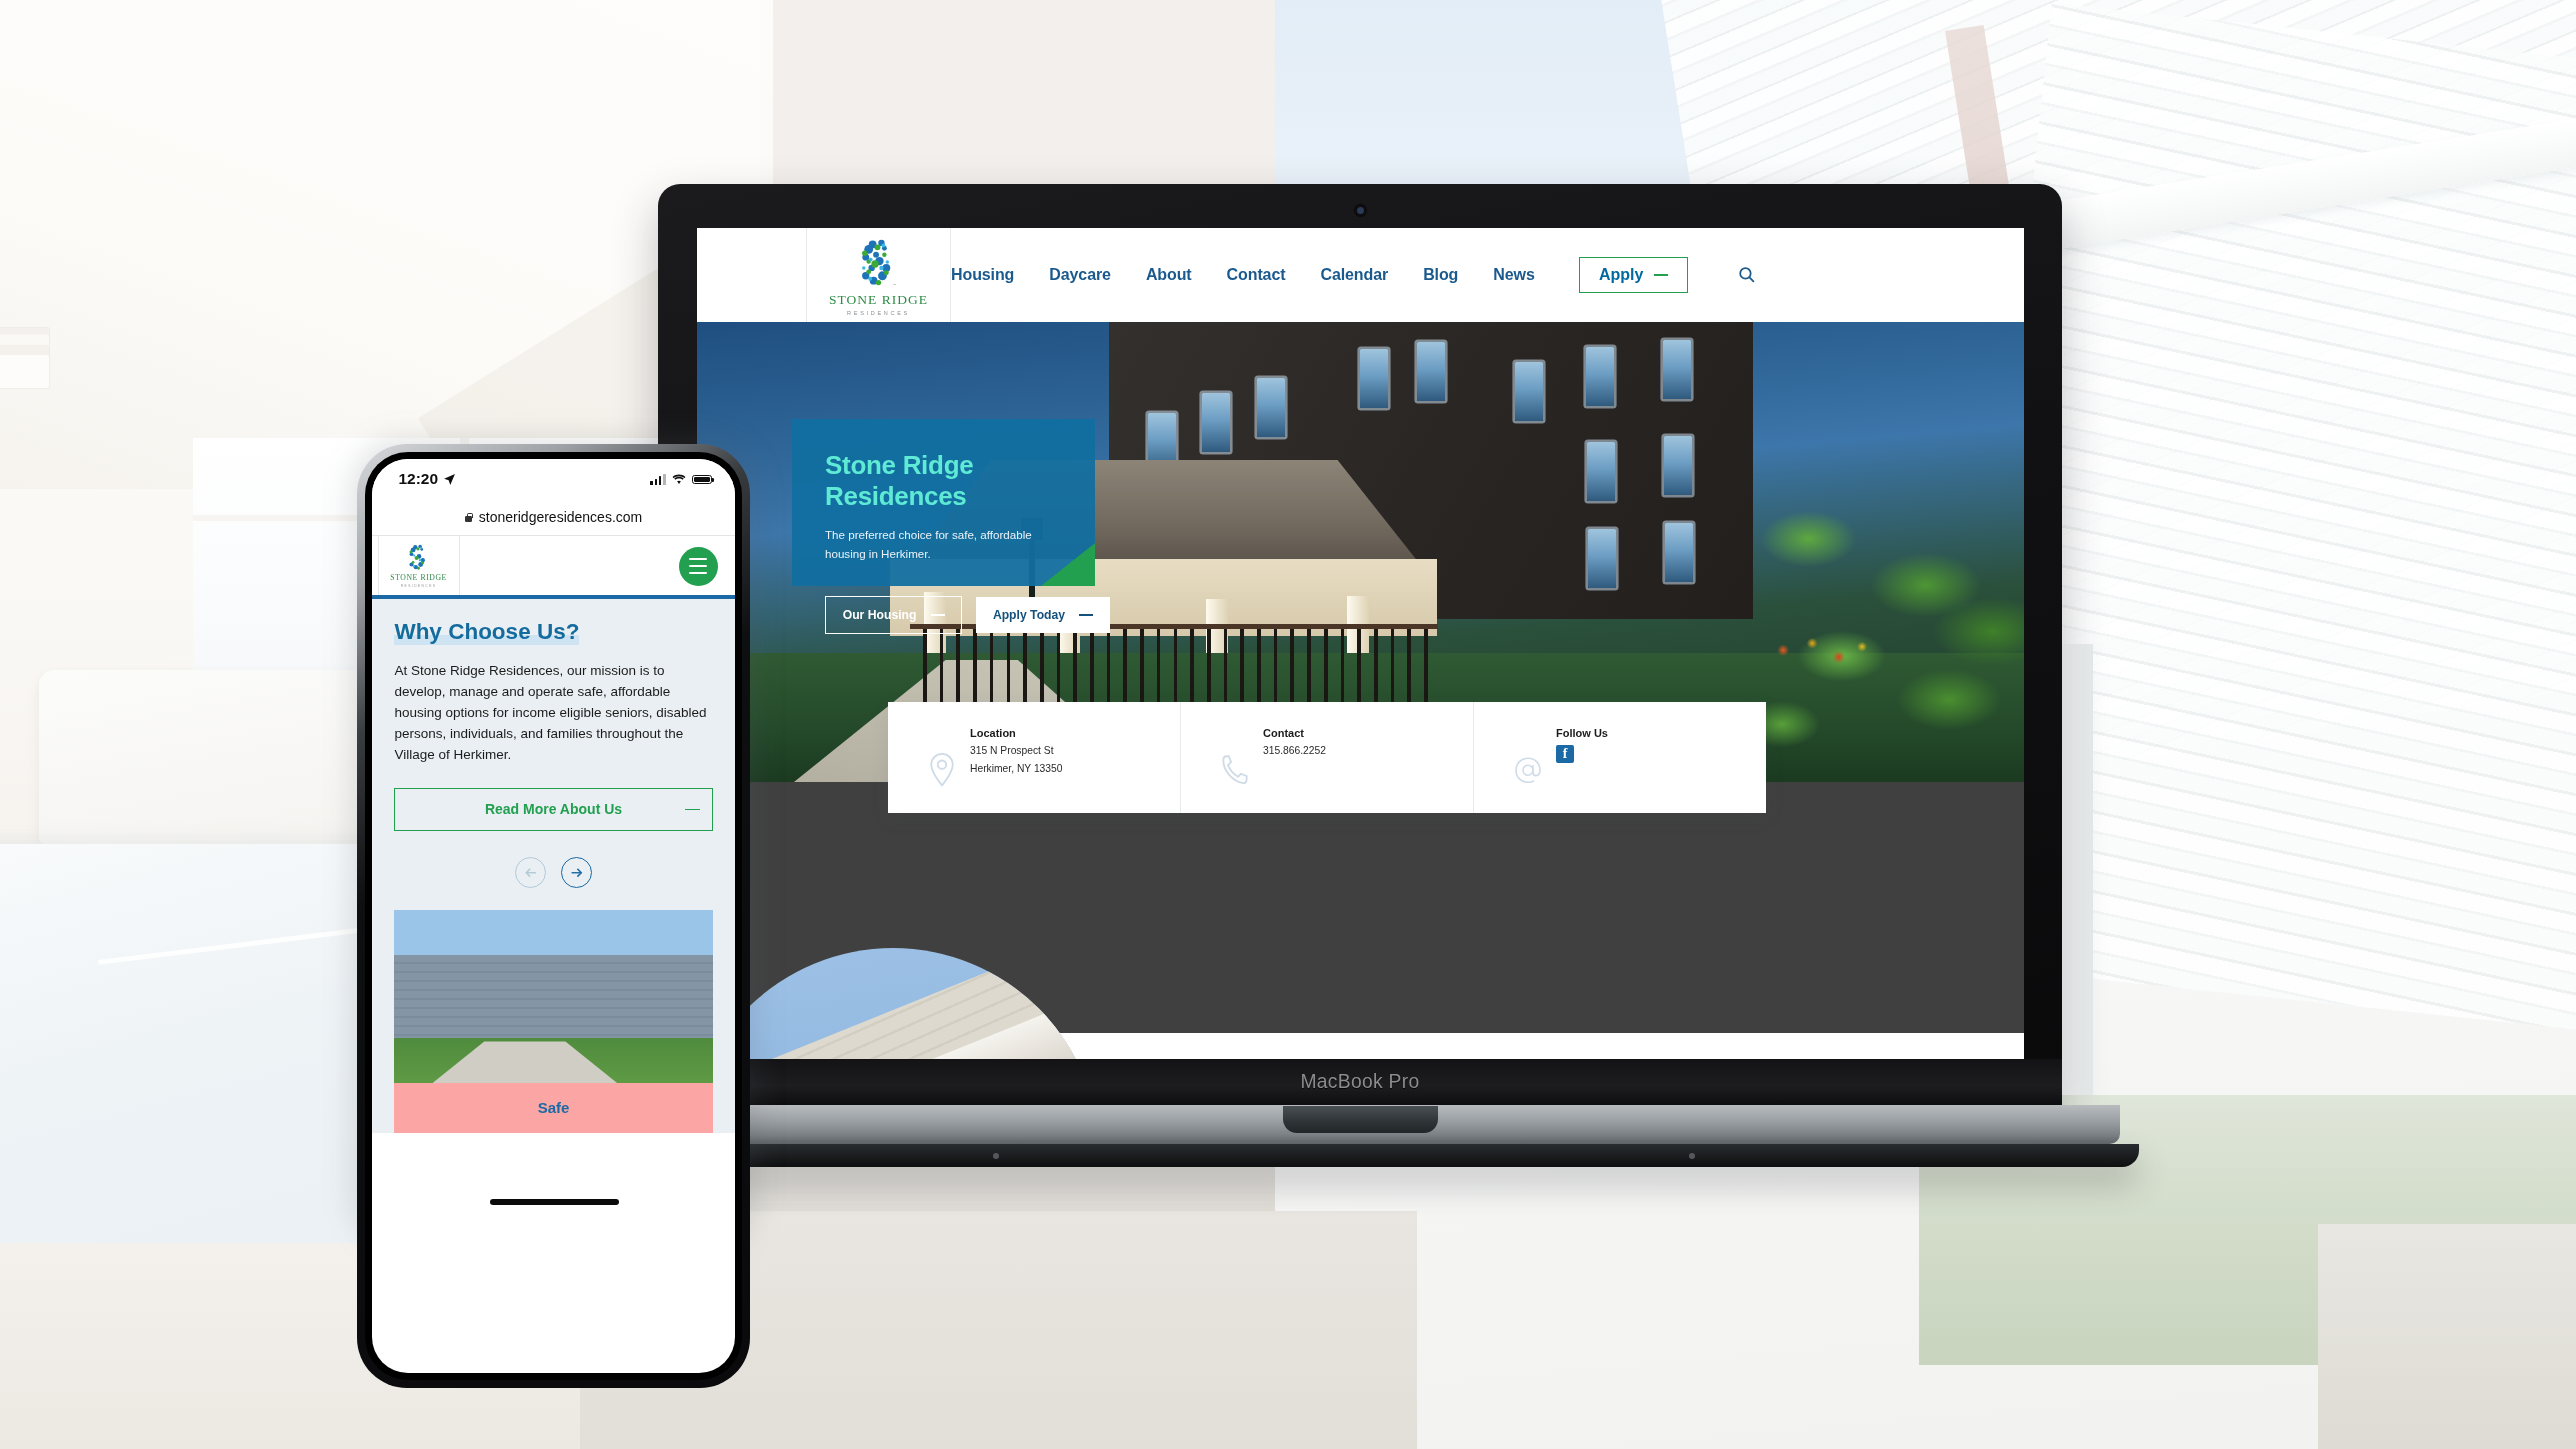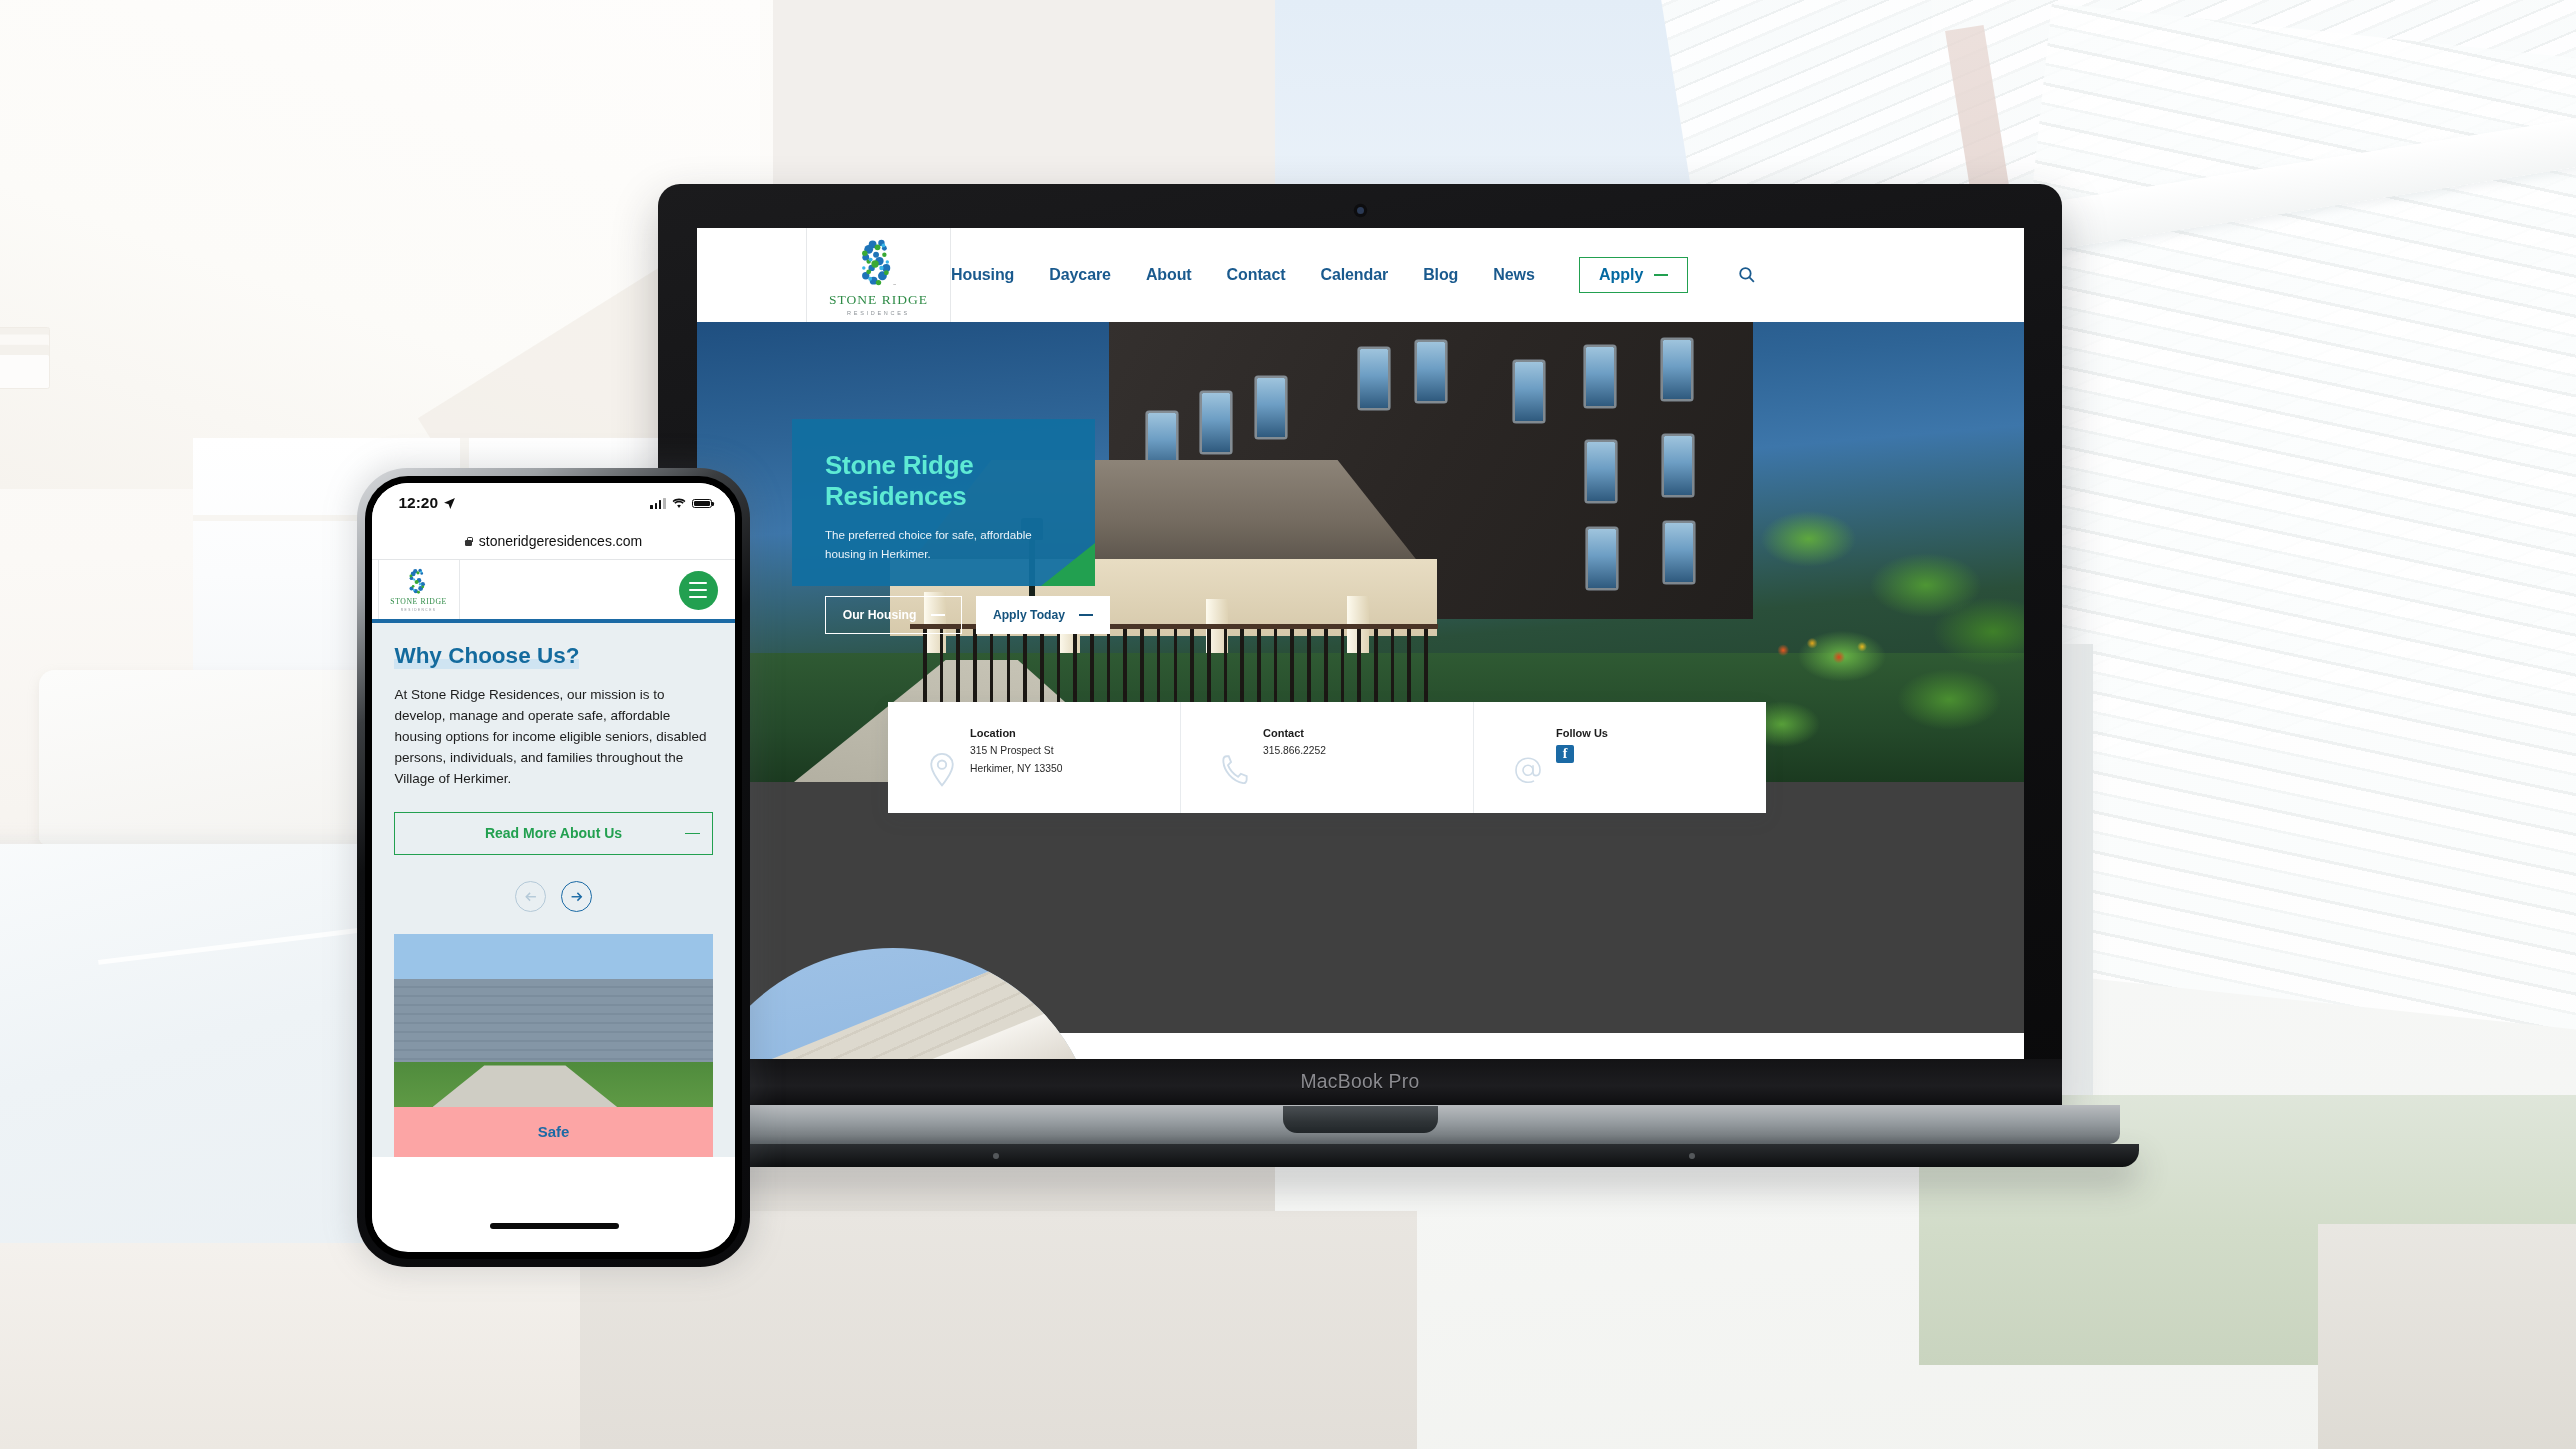--- a/index.html
+++ b/index.html
@@ -292,21 +292,21 @@
     position:absolute; left:95px; top:97px; width:303px; height:167px;
     background:rgba(17,110,160,.94);
     padding:31px 33px 0 33px;
   }
   .hero-card-green{
     position:absolute; right:0; bottom:0; width:54px; height:43px;
     background:#22a050; clip-path:polygon(100% 0,100% 100%,0 100%);
   }
   .hero-title{ color:#5eead4; font-size:26px; font-weight:700; letter-spacing:-0.3px; }
   .hero-sub{ color:#eaf3f9; font-size:11.6px; line-height:1.62; margin-top:14px; width:213px; }
-  .hero-btns{ position:absolute; left:33px; bottom:-48px; display:flex; gap:14px; }
+  .hero-btns{ position:absolute; left:33px; bottom:-48px; display:flex; gap:14px;align-items:center; }
   .btn-outline,.btn-solid{
     display:flex; align-items:center; gap:14px; font-size:12.2px; font-weight:700;
     padding:11px 16.7px; white-space:nowrap;
   }
   .btn-outline{ border:1.3px solid #fff; color:#fff; }
   .btn-outline .dash{ width:14px; height:1.3px; background:#fff; }
   .btn-solid{ background:#fff; color:#14527d; }
   .btn-solid .dash{ width:14px; height:1.3px; background:#14527d; }
 
   
@@ -341,21 +341,21 @@
     background:linear-gradient(180deg,#f5f3ee 0%,#ddd8cf 100%);
     transform:rotate(-22deg);
   }
   .arc-wall{
     position:absolute; left:-39px; top:161px; right:-39px; bottom:0;
     background:repeating-linear-gradient(178deg,#ddd9ce 0 13px,#d3cec2 13px 15.5px);
     transform:rotate(-22deg); transform-origin:top left;
   }
 
   
-  #phone{ position:absolute; left:357px; top:468px; width:393px; height:799px; }
+  #phone{ position:absolute; left:357px; top:444px; width:393px; height:944px; }
   .ph-shadow{
     position:absolute; left:-6.4px; top:-6.4px; width:406px; height:811px;
     border-radius:53px; background:rgba(90,95,100,.17); filter:blur(14px);
   }
   .ph-frame{
     position:absolute; inset:0; border-radius:50px;
     background:linear-gradient(145deg,#d8dadd 0%,#9ea2a6 12%,#3a3d40 24%,#0e0f11 38%,#0a0a0c 100%);
     padding:8.4px;
   }
   .ph-inner{

